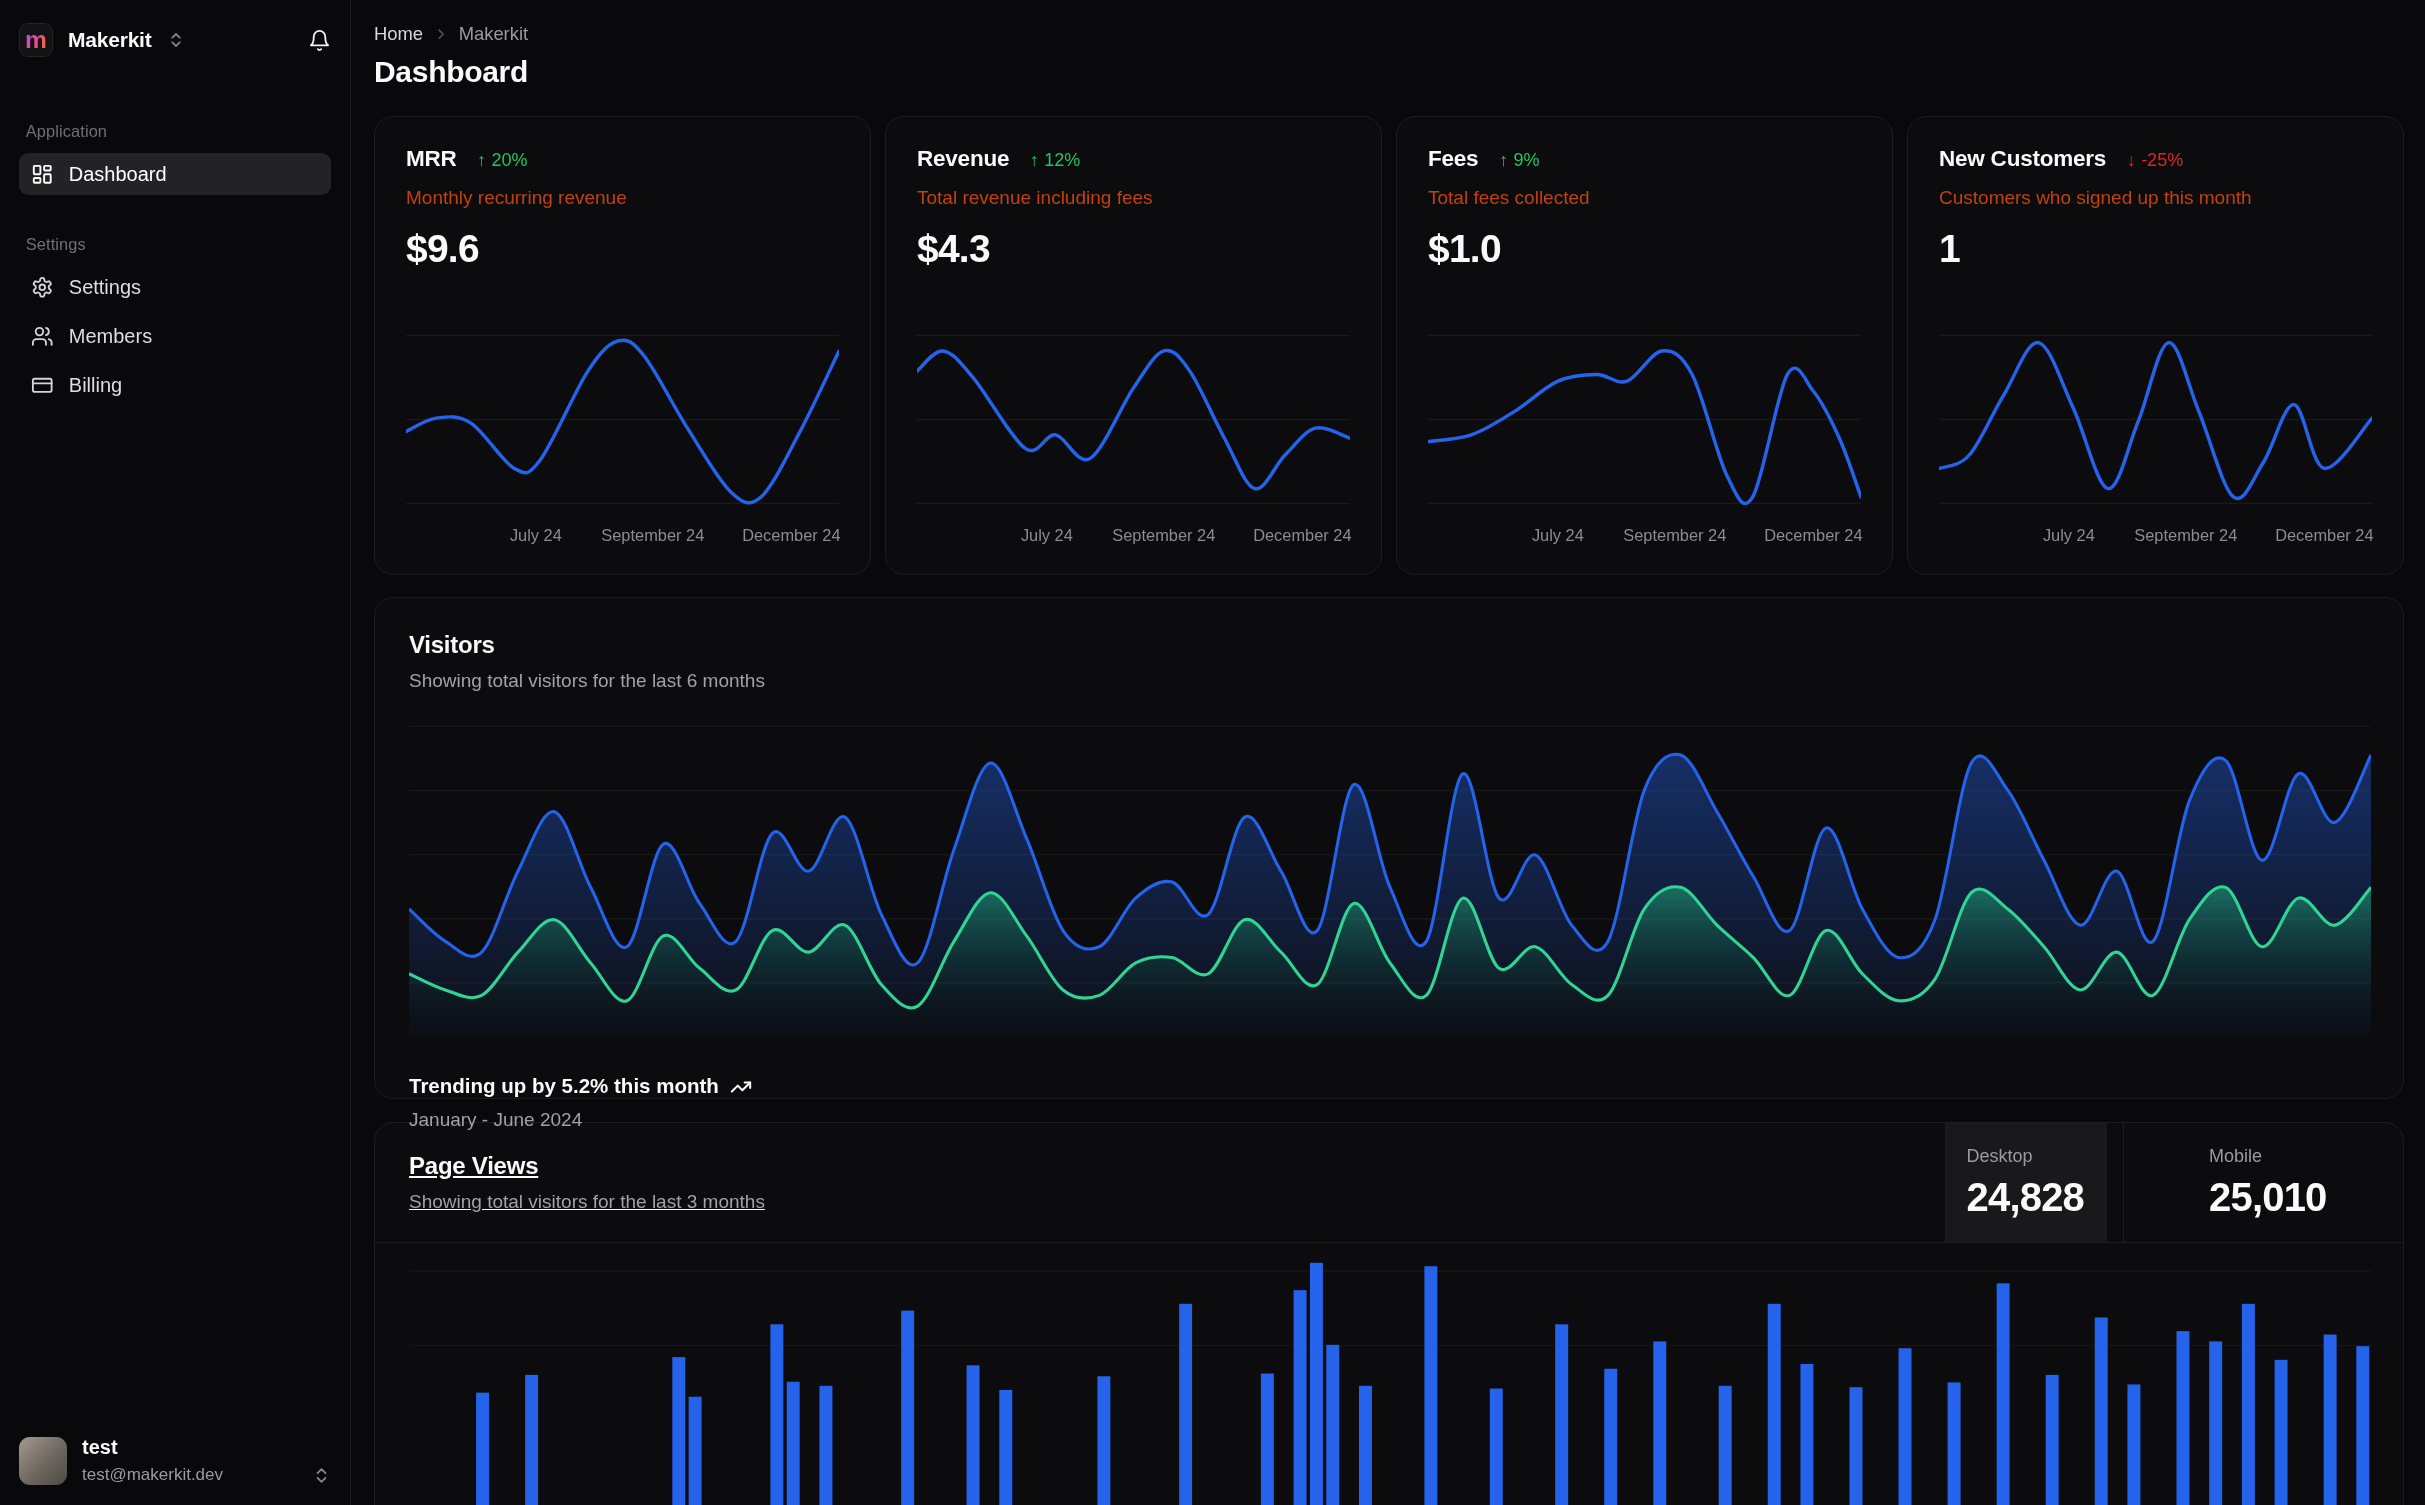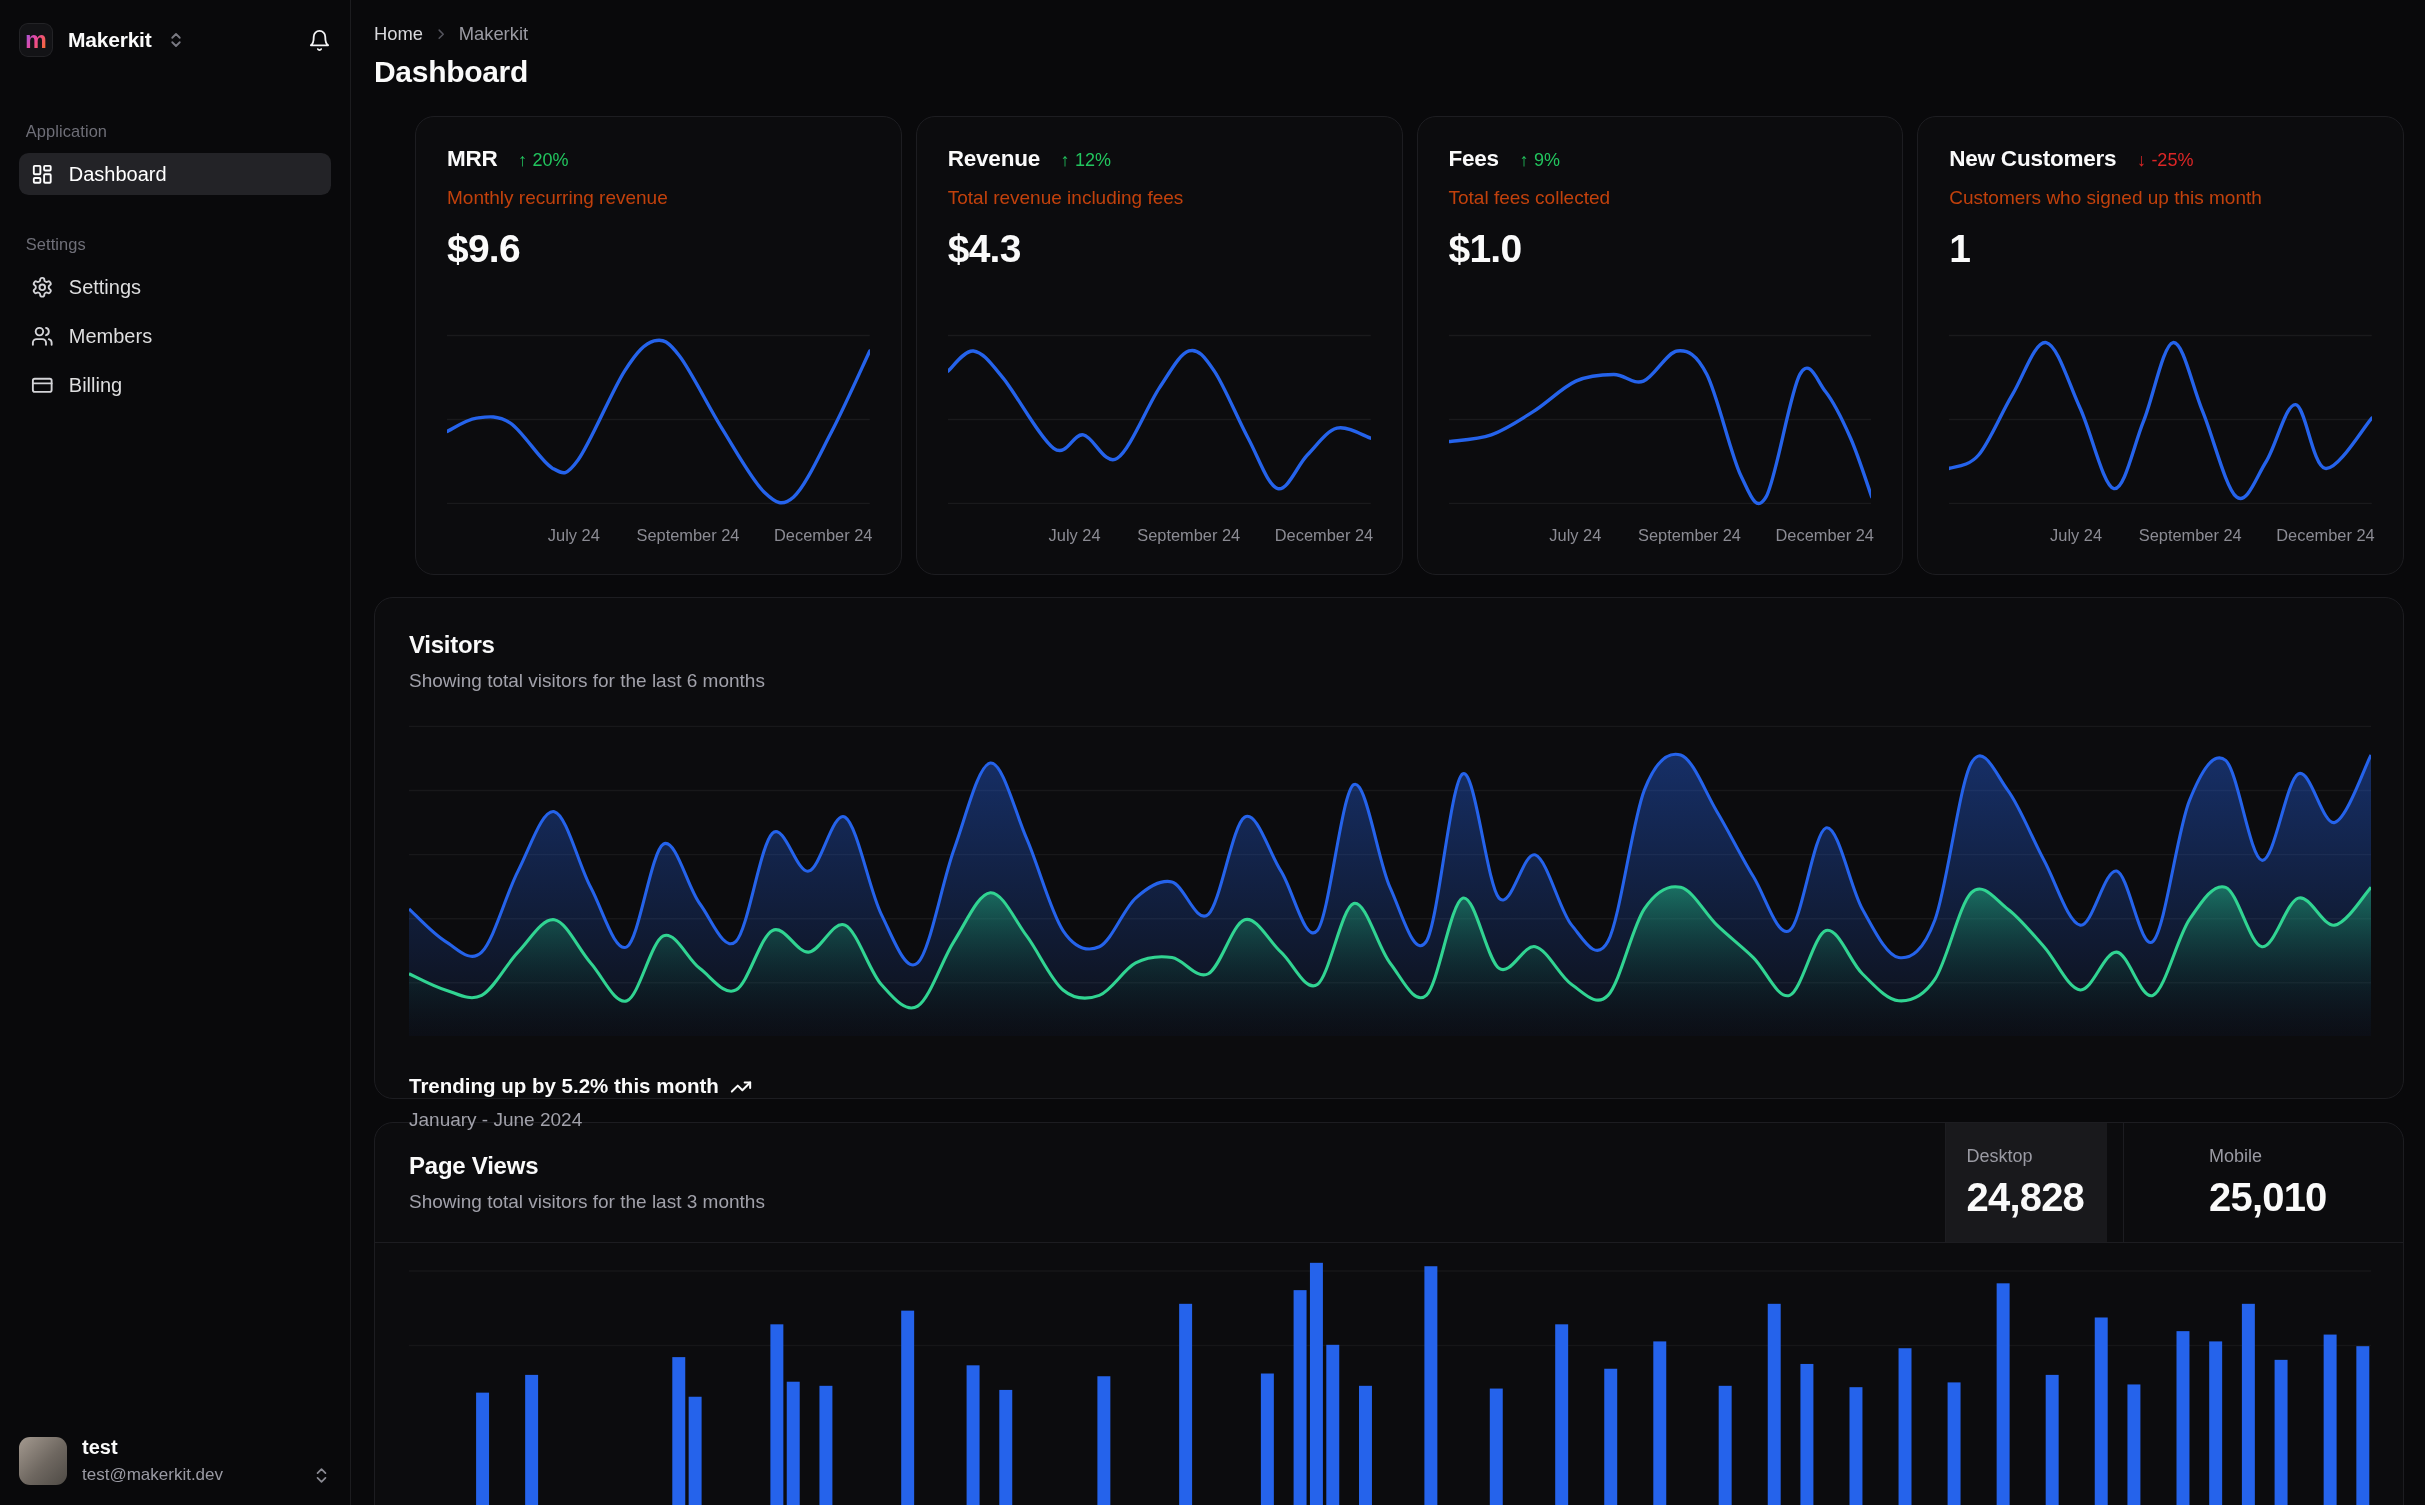--- a/index.html
+++ b/index.html
@@ -61,21 +61,21 @@
   .breadcrumb a { color:#d8d8dc; text-decoration:none; cursor:pointer; }
   .breadcrumb .crumb-current { color:#9a9aa3; }
   .breadcrumb svg { color:#55555e; }
   .page-title { font-size:30px; font-weight:700; letter-spacing:-0.01em; margin-top:9.6px; }
 
   .card {
     background:#0c0c0e; border:1.4px solid #1d1d21; border-radius:19px;
   }
 
   
-  .stats-grid { display:grid; grid-template-columns:repeat(4,1fr); gap:14px; margin-top:27px;margin-left:41px; }
+  .stats-grid { display:grid; grid-template-columns:repeat(4,1fr); gap:14px; margin-top:27px; }
   .stat { height:459px; padding:29px 31px 20.5px 31px; display:flex; flex-direction:column; }
   .stat-head { display:flex; align-items:baseline; gap:20.5px; }
   .stat-title { font-size:22.5px; font-weight:700; letter-spacing:-0.01em; }
   .delta { display:inline-flex; align-items:baseline; gap:5.5px; font-size:18px; font-weight:500; }
   .delta.up { color:#22c55e; }
   .delta.down { color:#dc2626; }
   .stat-desc { font-size:19px; color:#c2410c; margin-top:15px; }
   .stat-value { font-size:39px; font-weight:700; letter-spacing:-0.02em; margin-top:18px; }
   .spark-wrap { margin-top:auto;text-align:center; }
   .spark { display:block; width:100%; height:191px; }
@@ -92,21 +92,21 @@
   .sec-title { font-size:24px; font-weight:700; letter-spacing:-0.01em; }
   .sec-sub { font-size:19px; color:#a1a1aa; margin-top:11px; }
   #visitors-svg { display:block; width:1962px; height:311px; margin-top:33px; }
   .vgrid { stroke:rgba(255,255,255,0.05); stroke-width:2; }
   .vfoot-main { display:flex; align-items:flex-end; gap:11px; margin-top:38px; font-size:20.5px; font-weight:600; }
   .vfoot-sub { font-size:19px; color:#a1a1aa; margin-top:11px; }
 
   
   .pageviews { margin-top:23px; height:409px; overflow:hidden; display:flex; flex-direction:column; }
   .pv-head { display:flex; border-bottom:1.4px solid #1d1d21; height:122px; }
-  .pv-titles { padding:29px 34px; }
+  .pv-titles { padding:29px 34px;text-decoration:underline; }
   .pv-toggles { margin-left:auto; display:flex; height:100%; }
   .pv-toggle {
     border:none; border-left:1.4px solid #1d1d21; background:transparent; cursor:pointer;
     display:flex; flex-direction:column; justify-content:center; gap:8.2px;
     text-align:left; padding:0 0 0 20.5px; color:#fafafa; font-family:inherit;margin-left:16px;
   }
   .pv-toggle.desktop { width:162px; background:#19191c; }
   .pv-toggle.mobile { width:280px; padding-left:85px; border-top-right-radius:18px; }
   .pv-label { font-size:18px; color:#9a9aa3; }
   .pv-value { font-size:40px; font-weight:700; letter-spacing:-0.02em; }

